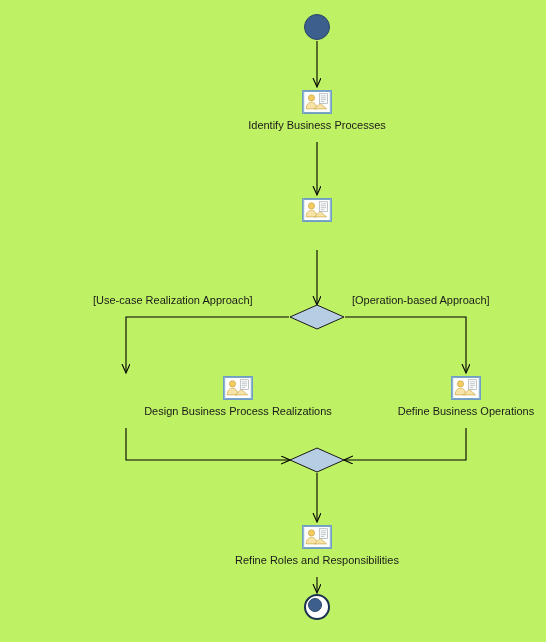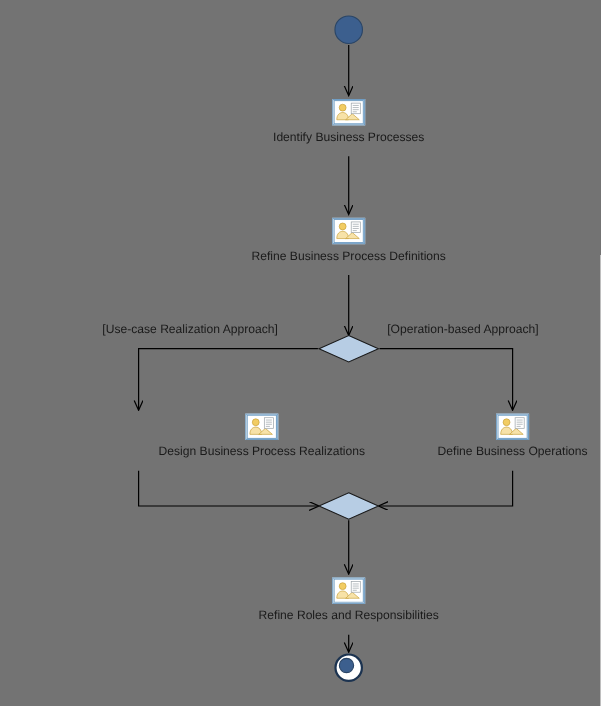--- a/index.html
+++ b/index.html
@@ -8,21 +8,21 @@
     padding: 0;
     background: #ffffff;
   }
   body {
     font-family: "Liberation Sans", sans-serif;
   }
   #canvas {
     position: relative;
     width: 546px;
     height: 642px;
-    background: #737373;
+    background: #bef264;
     overflow: hidden;
   }
   #edges {
     position: absolute;
     left: 0;
     top: 0;
     width: 546px;
     height: 642px;
   }
   .node {
@@ -146,21 +146,20 @@
       <rect x="0.5" y="0.5" width="29" height="23" fill="#ffffff" stroke="#6f9dc4" stroke-width="1"></rect>
       <circle cx="9" cy="7.5" r="3.4" fill="#f2cc62" stroke="#c9a23d" stroke-width="0.7"></circle>
       <path d="M3.2 19.5 C3.2 14.6 6 12.3 9 12.3 C12 12.3 14.8 14.6 14.8 19.5 Z" fill="#f7e2a8" stroke="#c9a23d" stroke-width="0.7"></path>
       <path d="M12 19.5 L18.5 13.5 L25.5 19.5 Z" fill="#f7e2a8" stroke="#c9a23d" stroke-width="0.7"></path>
       <rect x="17.5" y="3" width="9" height="10.5" fill="#ffffff" stroke="#9aa2a8" stroke-width="0.7"></rect>
       <line x1="19" y1="5.3" x2="25" y2="5.3" stroke="#9aa2a8" stroke-width="0.7"></line>
       <line x1="19" y1="7.4" x2="25" y2="7.4" stroke="#9aa2a8" stroke-width="0.7"></line>
       <line x1="19" y1="9.5" x2="25" y2="9.5" stroke="#9aa2a8" stroke-width="0.7"></line>
       <line x1="19" y1="11.6" x2="23" y2="11.6" stroke="#9aa2a8" stroke-width="0.7"></line>
     </svg>
-    <span class="action-label">Refine Business Process Definitions</span>
   </div>
 
   <div class="diamond" style="left:317px; top:317px;">
     <svg width="56" height="26" viewBox="0 0 56 26" xmlns="http://www.w3.org/2000/svg">
       <polygon points="28,1 55,13 28,25 1,13" fill="#b7cde4" stroke="#1a1a1a" stroke-width="1"></polygon>
     </svg>
   </div>
 
   <span class="guard" style="left:352px; top:294px;">[Operation-based Approach]</span>
   <span class="guard" style="left:93px; top:294px;">[Use-case Realization Approach]</span>

